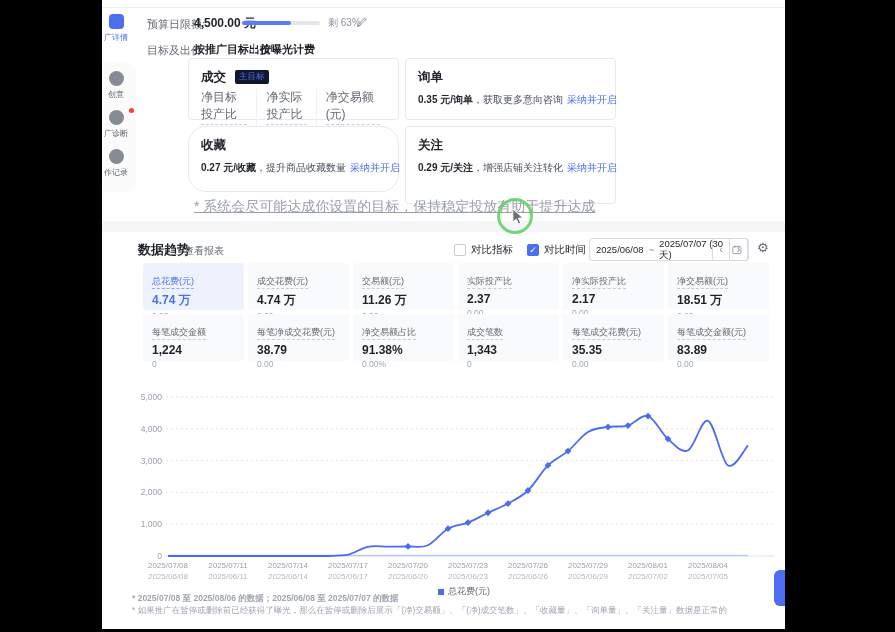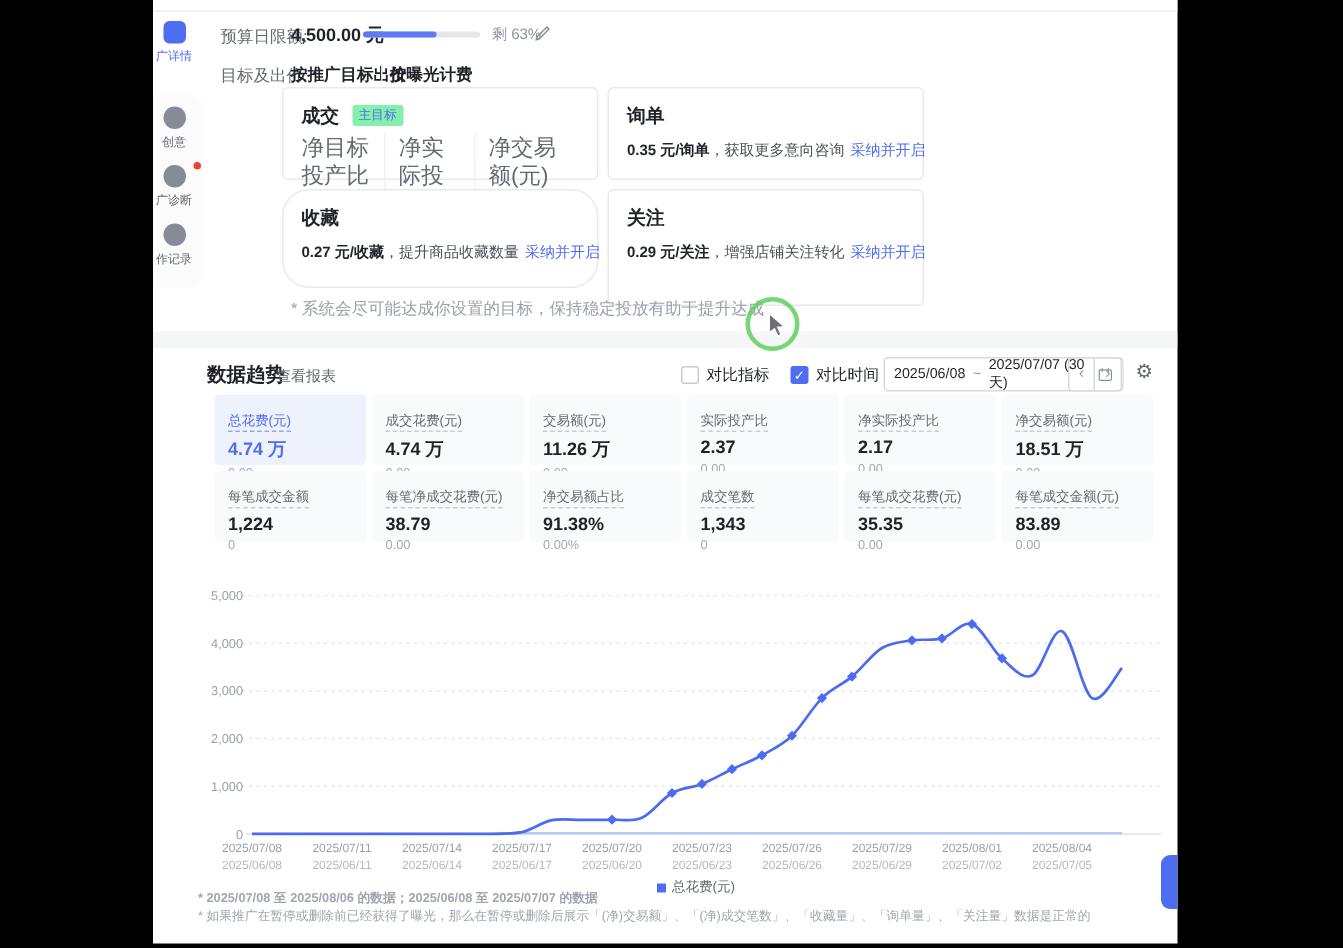--- a/index.html
+++ b/index.html
@@ -27,31 +27,31 @@
   .slider-fill { height:4px; background:#5b7cf5; border-radius:2px; }
   .remain { position:absolute; left:226px; top:16px; font-size:10px; color:#8a919f; }
   .pencil { position:absolute; width:12px; height:12px; }
   .tab1 { position:absolute; left:92px; top:42px; font-size:11px; color:#1f2329; font-weight:bold; }
   .tabsep { position:absolute; left:152px; top:43px; width:1px; height:11px; background:#e0e2e7; }
   .tab2 { position:absolute; left:158px; top:42px; font-size:11px; color:#1f2329; font-weight:bold; }
 
   
   .gcard { position:absolute; width:211px; border:1px solid #e7e9ee; border-radius:4px; background:#fff; }
   .gcard-title { position:absolute; left:12px; top:10px; font-size:12.5px; font-weight:bold; color:#1f2329; }
-  .badge { position:absolute; left:46px; top:11px; font-size:8.5px; color:#4e6ef2; background:#86efac; border-radius:2px; padding:1px 4px; }
+  .badge { position:absolute; left:46px; top:11px; font-size:8.5px; color:#4e6ef2; background:#0f172a; border-radius:2px; padding:1px 4px; }
   .mcols { position:absolute; left:12px; top:30px; display:flex; }
   .mcol { padding-right:9px; margin-right:9px; border-right:1px solid #f0f1f4; }
   .mcol:last-child { border-right:none; }
-  .mlabel { font-size:15px; color:#646a73; border-bottom:1px dashed #c9ccd4; display:inline-block; padding-bottom:1px; }
+  .mlabel { font-size:12px; color:#646a73; border-bottom:1px dashed #c9ccd4; display:inline-block; padding-bottom:1px; }
   .mvalue { font-size:11.5px; font-weight:bold; color:#1f2329; margin-top:5px; display:flex; align-items:center; gap:3px; }
   .info-ic { display:inline-block; width:9px; height:9px; border:1px solid #aab0ba; border-radius:50%; font-size:7px; line-height:8px; text-align:center; color:#aab0ba; font-style:normal; margin-left:2px; vertical-align:1px; }
   .gdesc { position:absolute; left:12px; top:34px; font-size:10px; color:#49505a; white-space:nowrap; }
   .gdesc b { color:#1f2329; }
   .glink { color:#4e6ef2; margin-left:4px; }
-  .cards-note { position:absolute; left:92px; top:198px; font-size:11px; color:#9aa0ab; }
+  .cards-note { position:absolute; left:92px; top:198px; font-size:14px; color:#9aa0ab;text-decoration:underline; }
 
   .gapband { position:absolute; left:0; top:221px; width:683px; height:11px; background:#f5f6f8; }
 
   
   .trend-title { position:absolute; left:36px; top:241px; font-size:13px; font-weight:bold; color:#1f2329; }
   .report-link { position:absolute; left:82px; top:244px; font-size:10px; color:#646a73; }
   .cb { position:absolute; width:12px; height:12px; border:1px solid #c9ccd4; border-radius:2px; background:#fff; top:244px; }
   .cb.checked { background:#4e6ef2; border-color:#4e6ef2; color:#fff; font-size:9px; line-height:11px; text-align:center; }
   .cb-label { position:absolute; top:243px; font-size:10.5px; color:#1f2329; }
   .date-input { position:absolute; left:425px; top:238px; width:175px; height:23px; border:1px solid #d8dade; border-radius:3px; display:flex; align-items:center; padding:0 6px; font-size:9.5px; color:#1f2329; gap:5px; }

